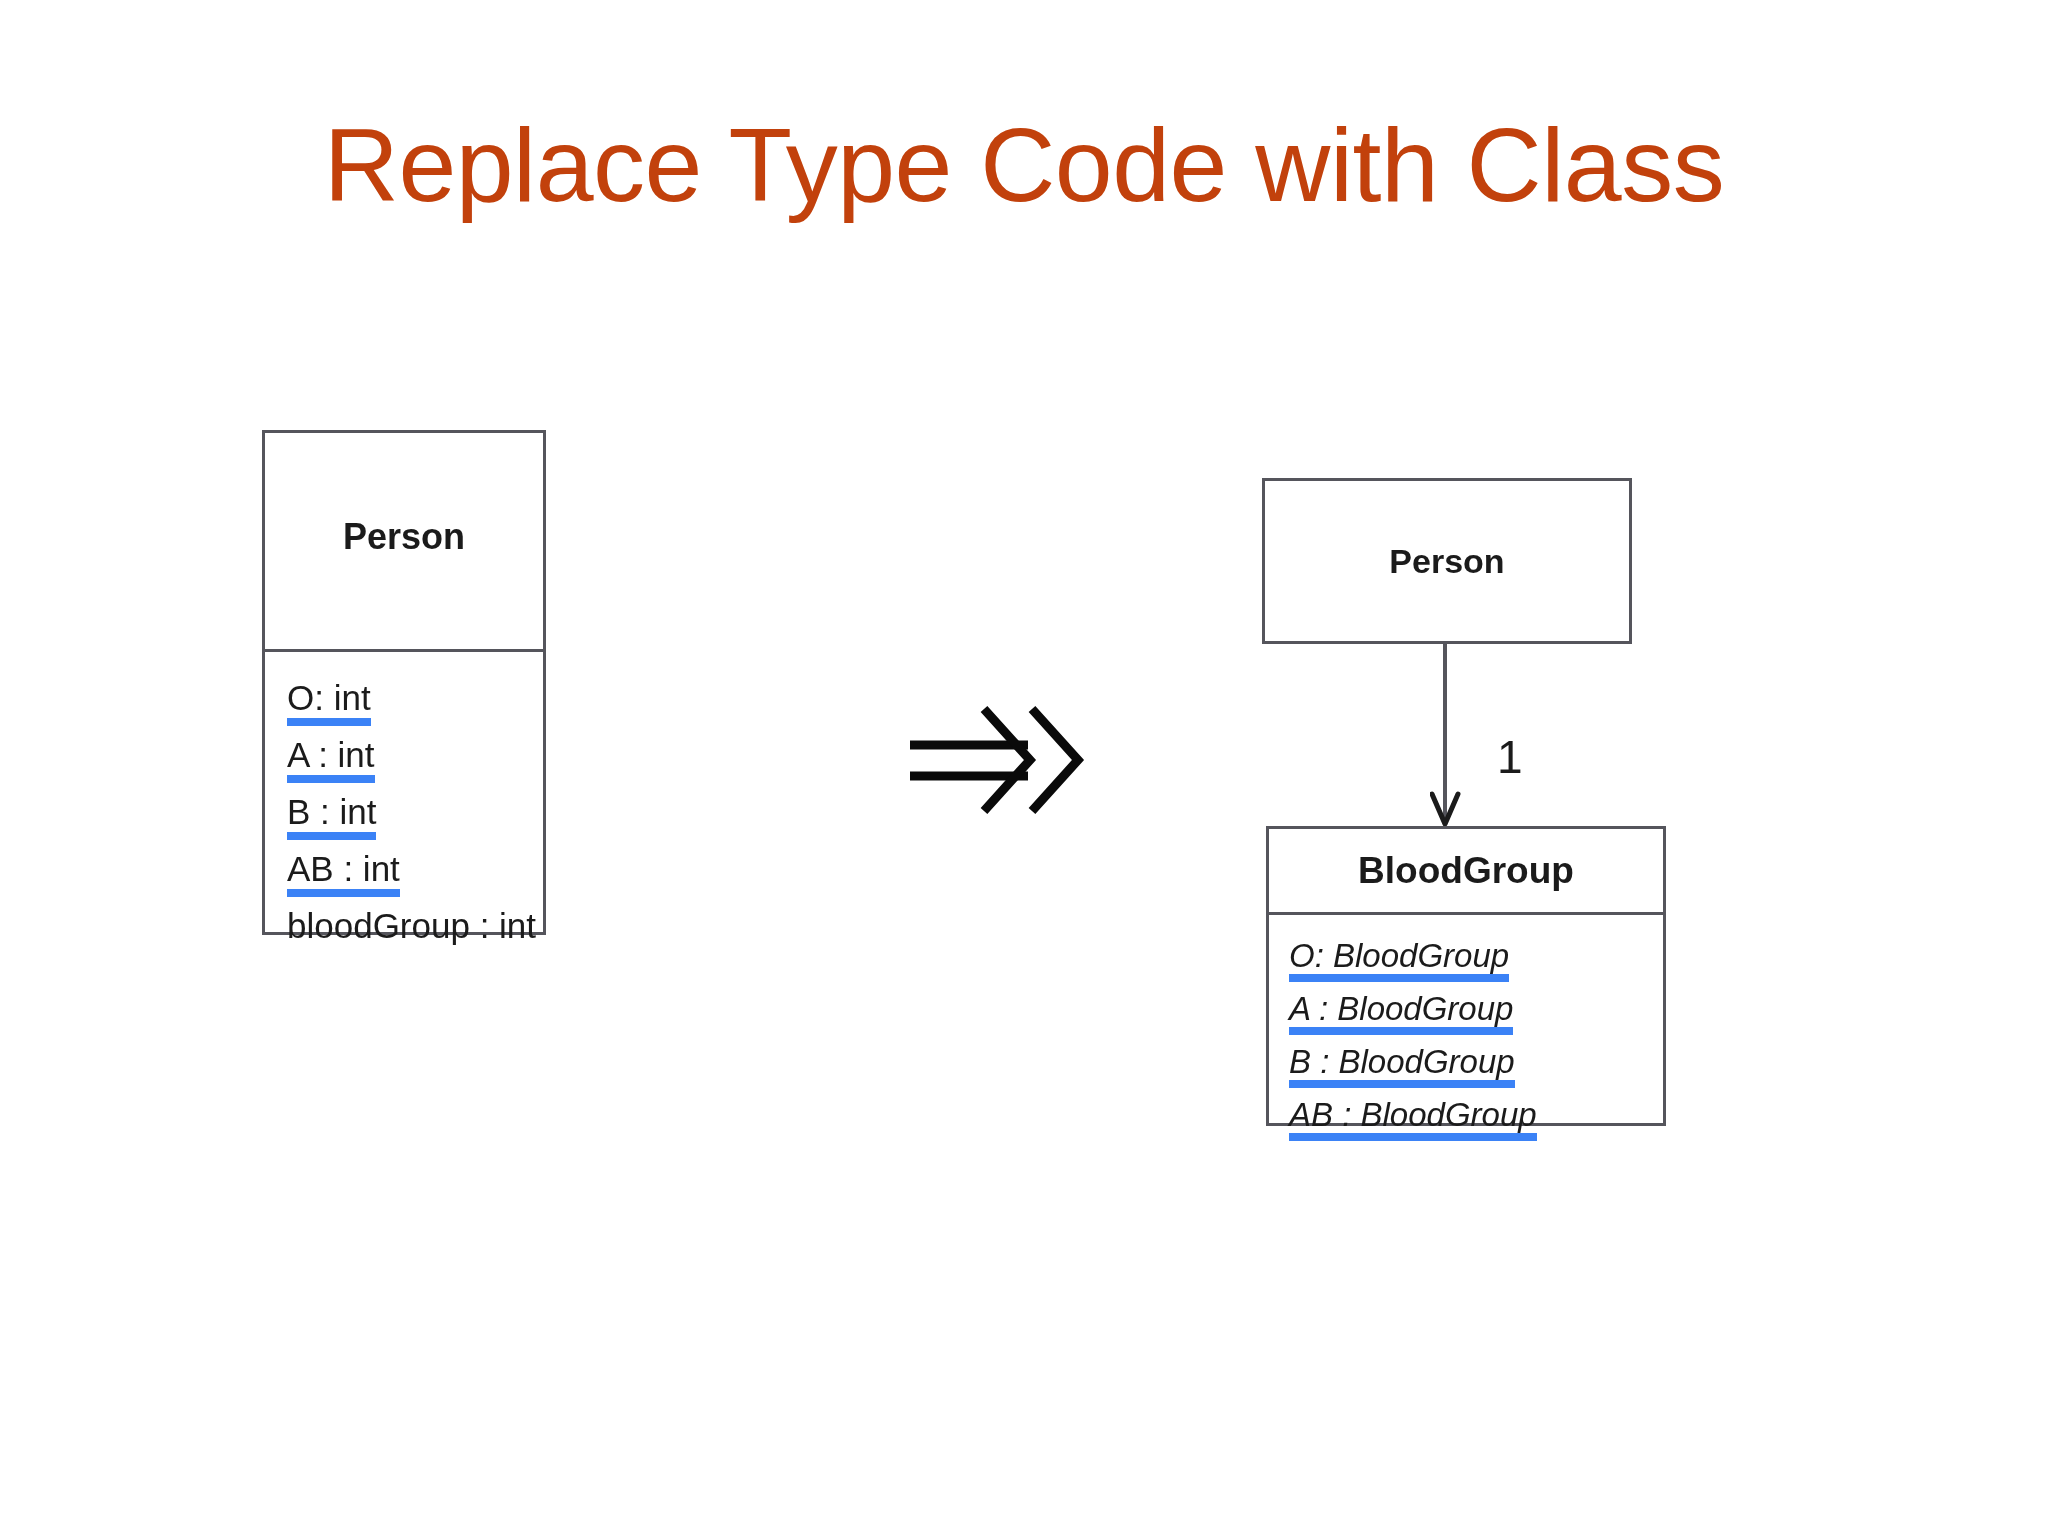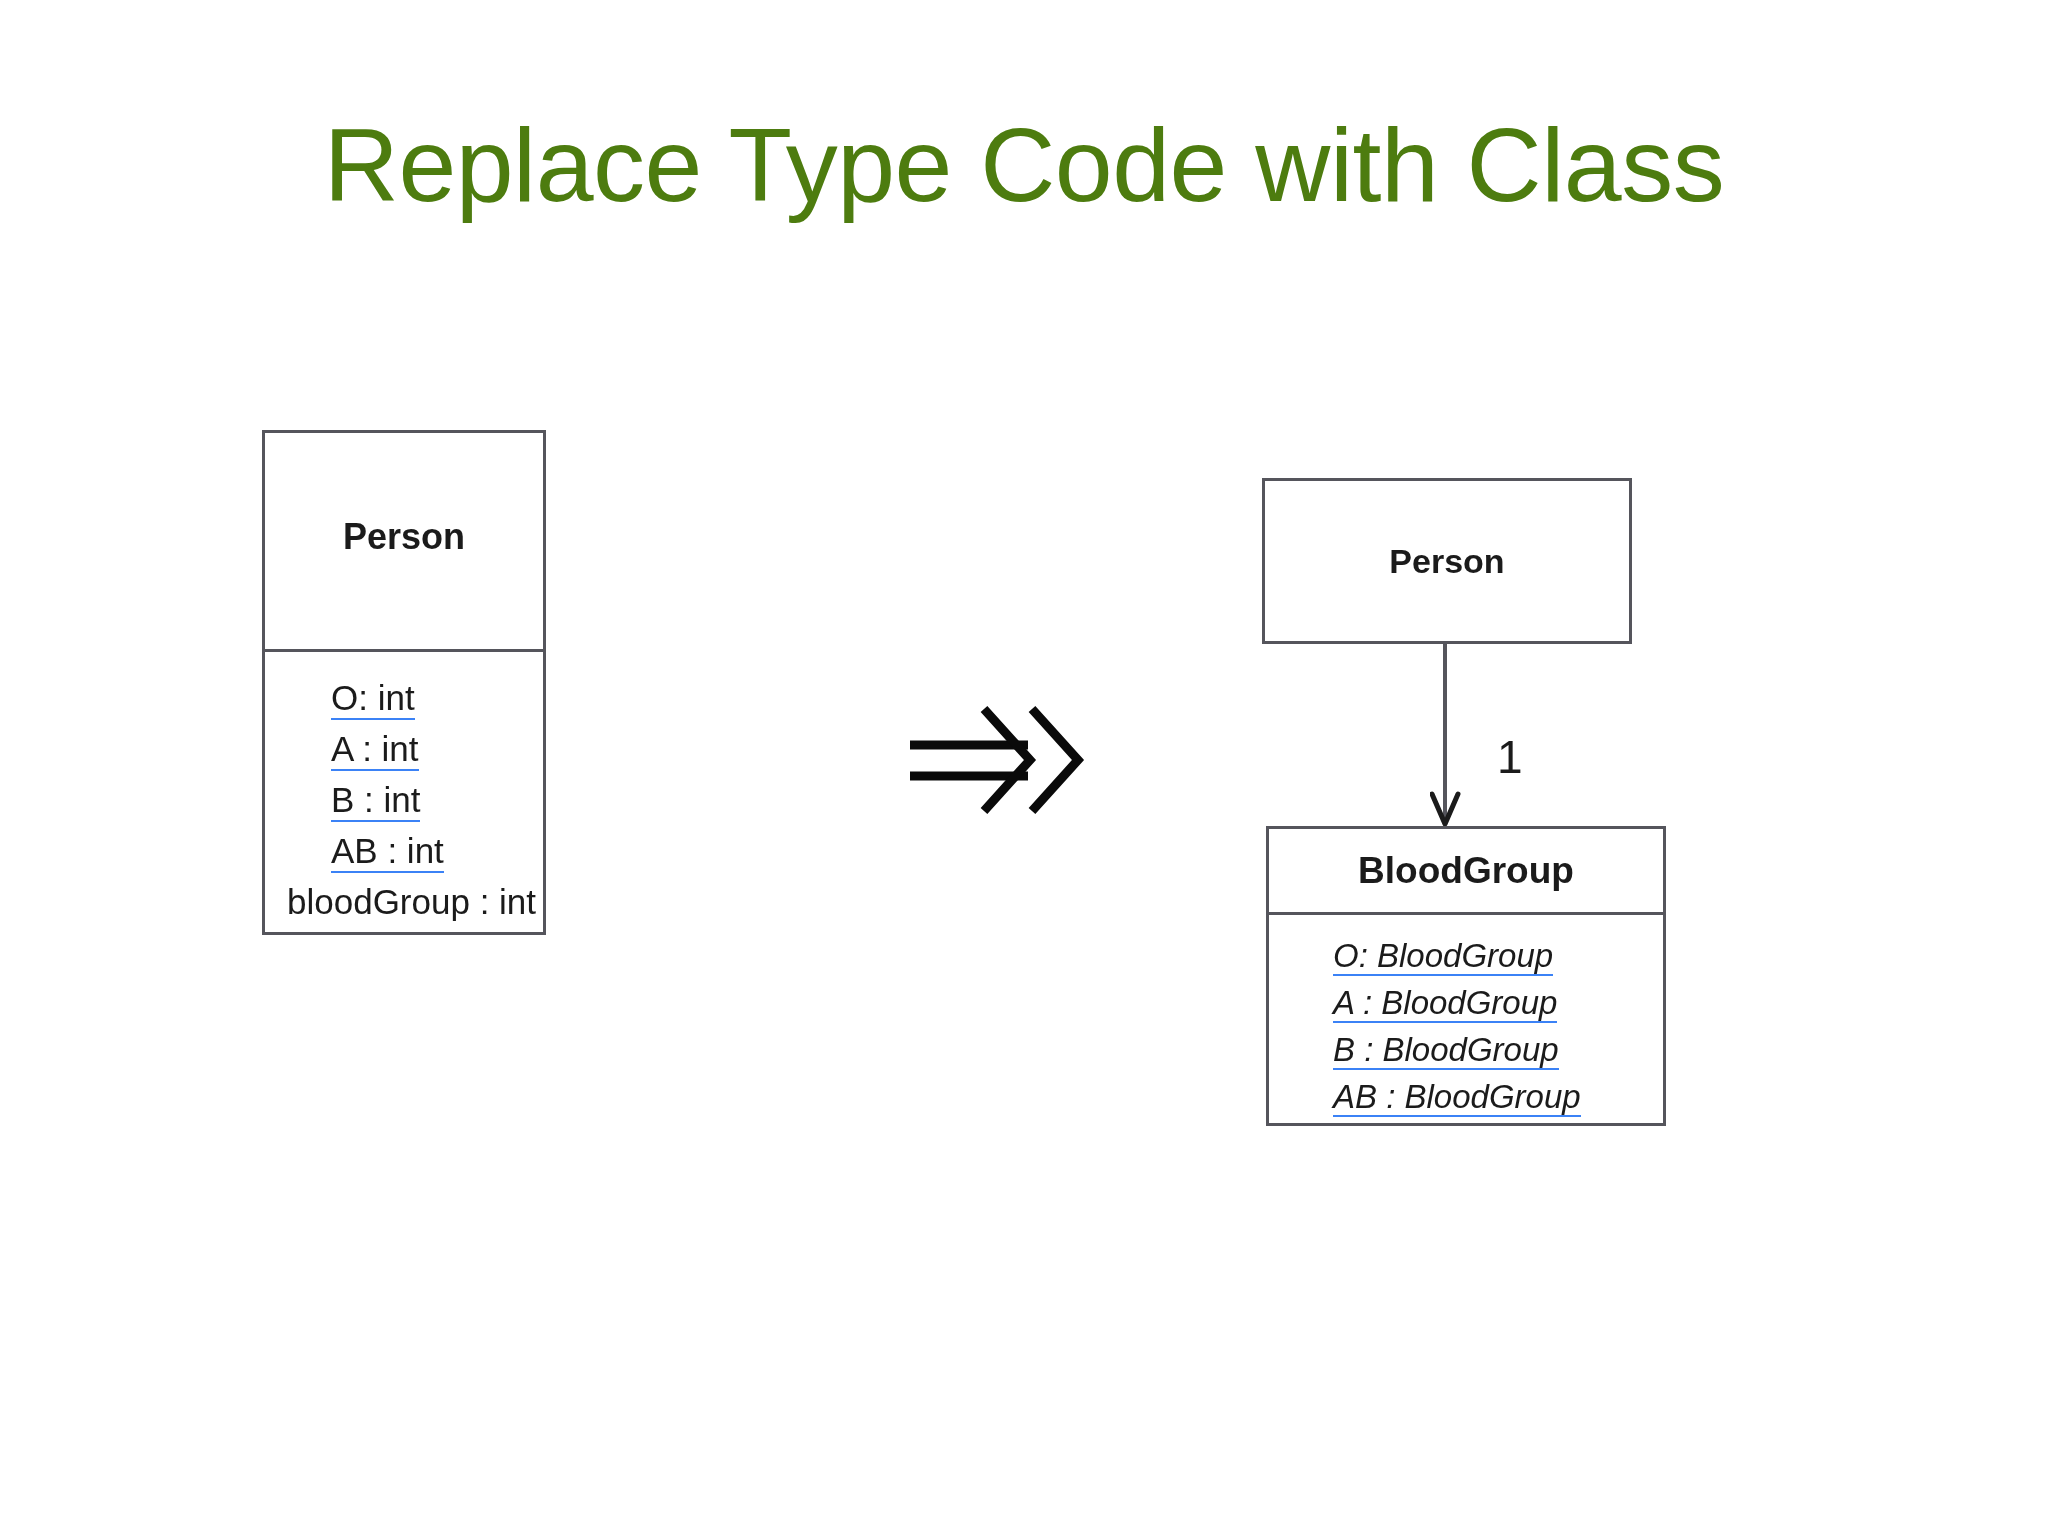--- a/index.html
+++ b/index.html
@@ -18,21 +18,21 @@
   
   #slide-title {
     position: absolute;
     left: 0;
     top: 108px;
     width: 2048px;
     text-align: center;
     font-size: 104px;
     line-height: 1.1;
     font-weight: 400;
-    color: #4d7c0f;
+    color: #c2410c;
     letter-spacing: -0.5px;
     white-space: nowrap;
   }
 
   
   .uml-box {
     position: absolute;
     background: #ffffff;
     border: 3px solid #55555c;
     box-sizing: border-box;
@@ -55,22 +55,21 @@
     display: flex;
     flex-direction: column;
     justify-content: flex-start;
   }
   .uml-attr {
     color: #1b1b1b;
     white-space: nowrap;
     width: fit-content;
   }
   .uml-attr.underlined {
-    border-bottom: 2px solid #3b82f6;
-    margin-left: 44px;
+    border-bottom: 8px solid #3b82f6;
   }
 
   
   #box-person-before {
     left: 262px;
     top: 430px;
     width: 284px;
     height: 505px;
   }
   #box-person-before .uml-header {

